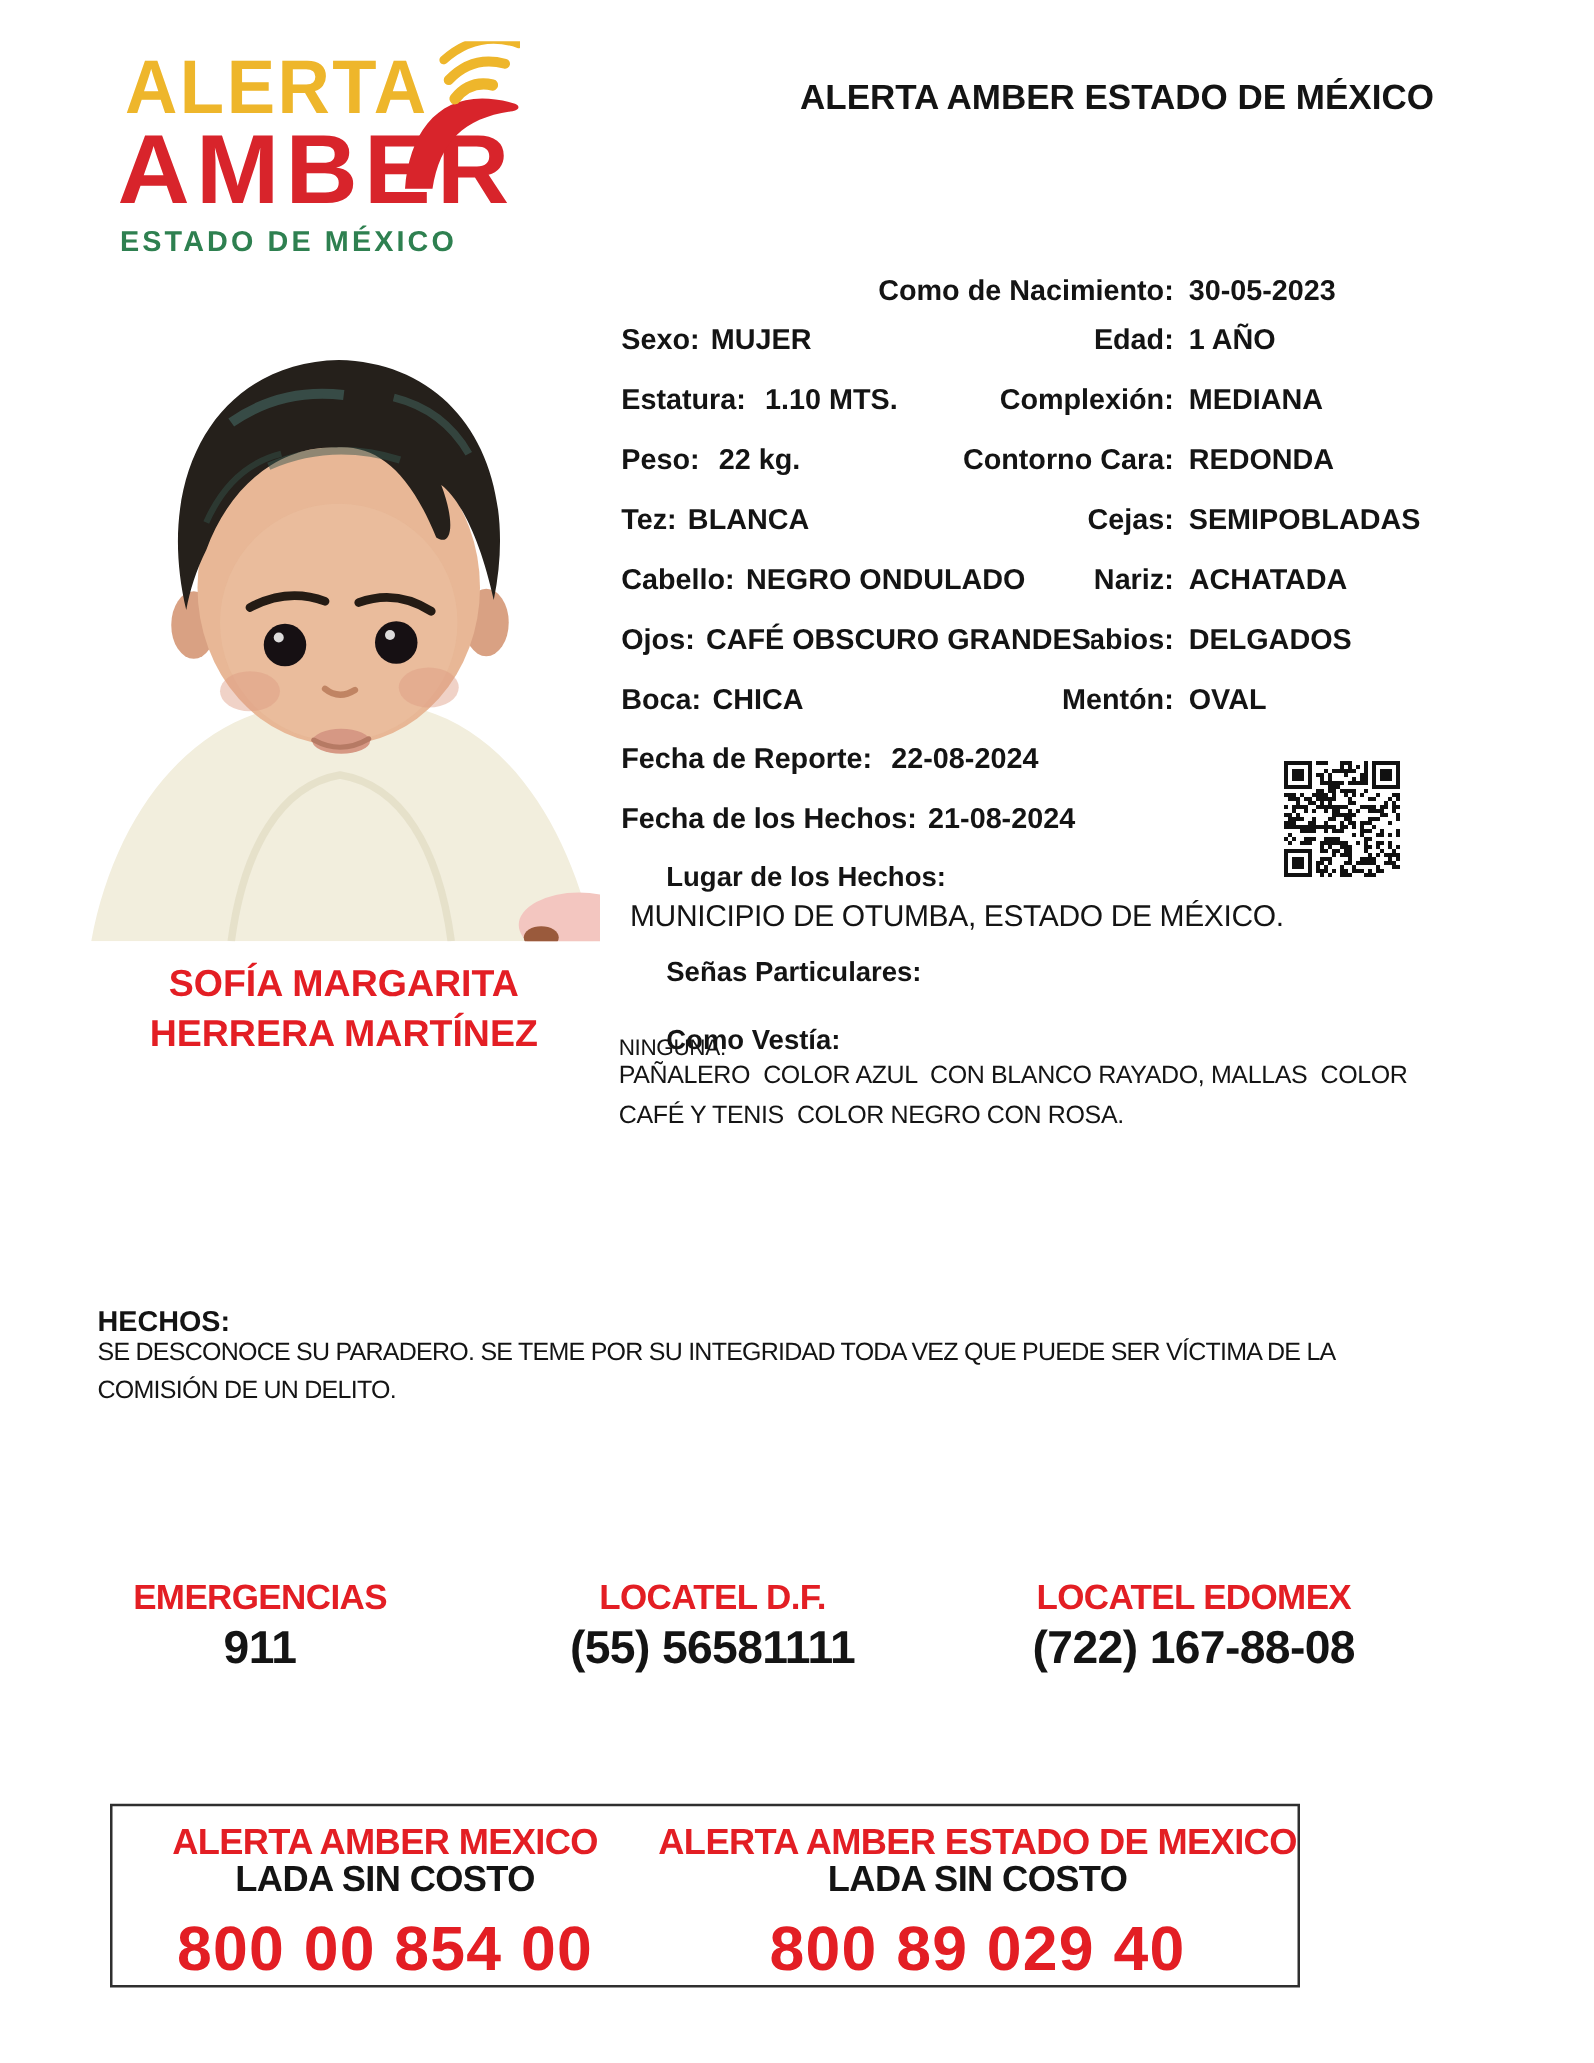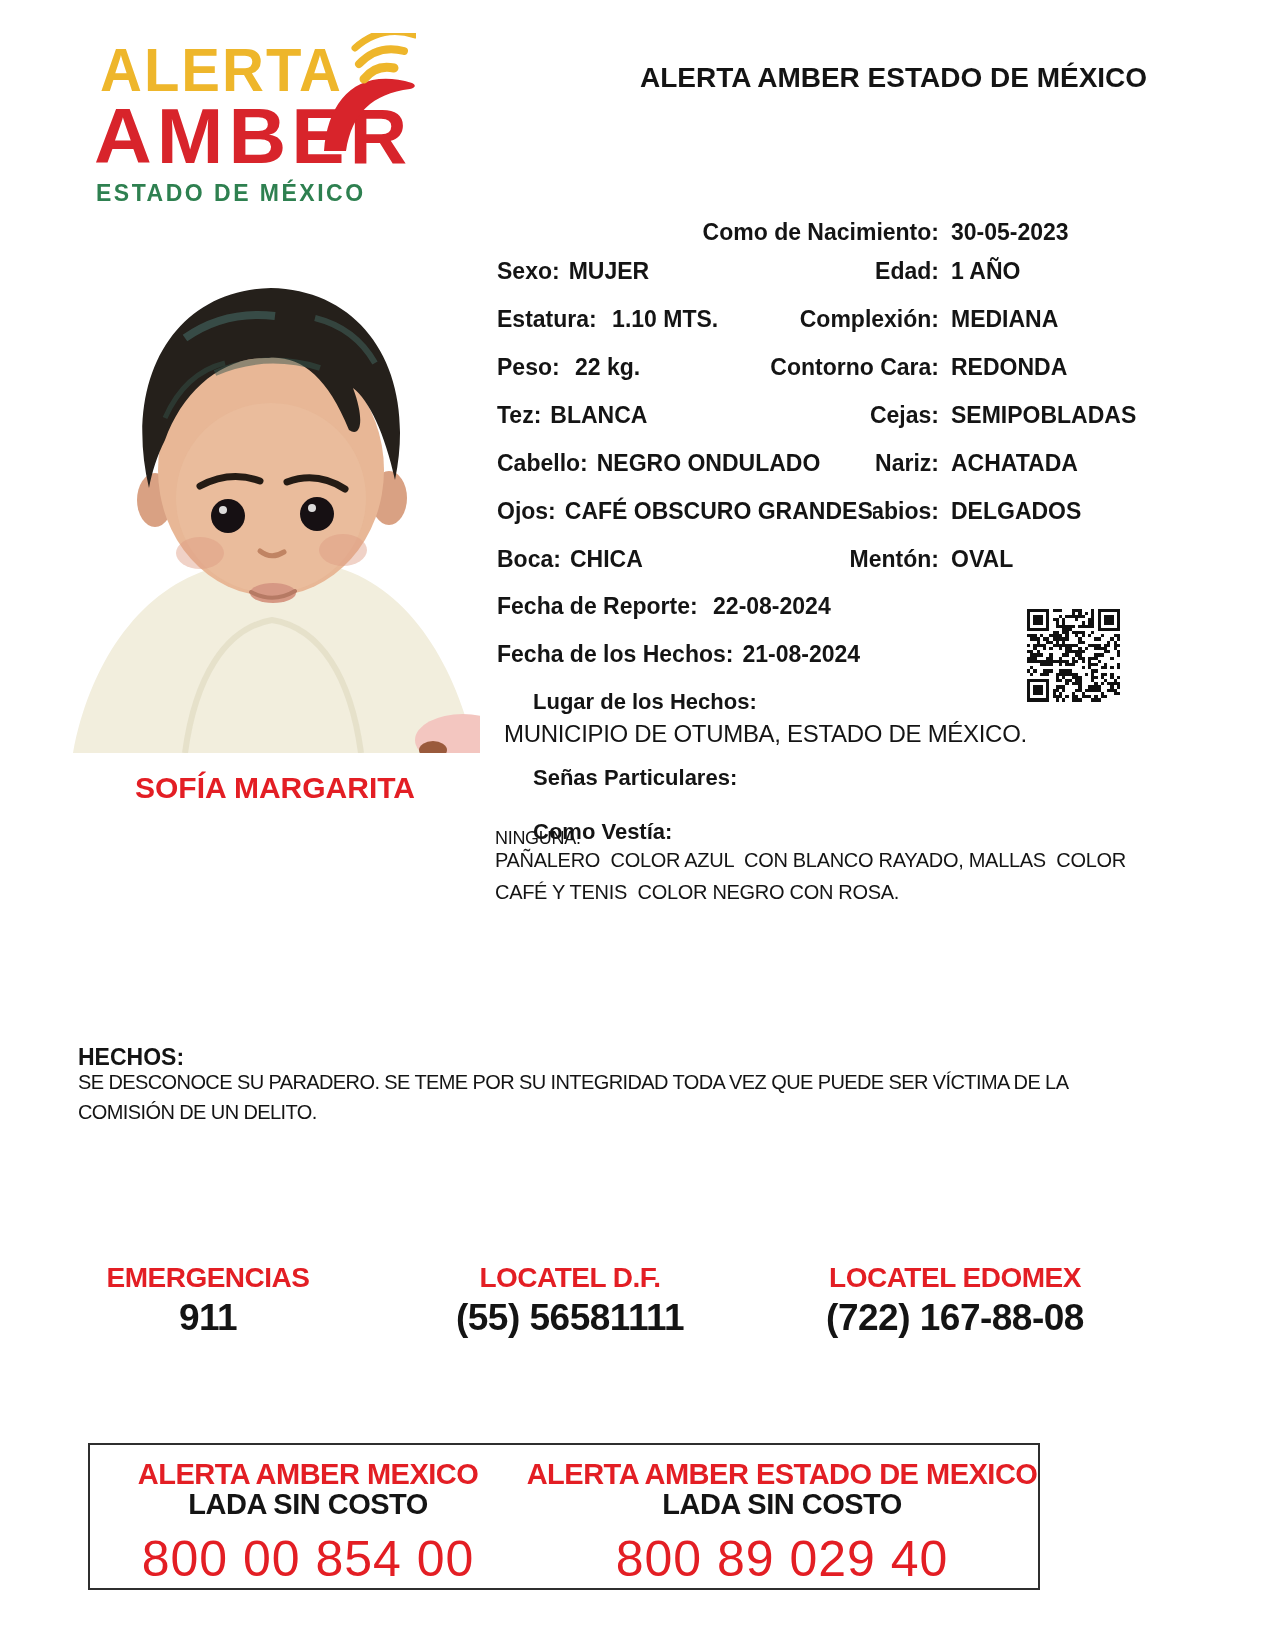--- a/index.html
+++ b/index.html
@@ -32,21 +32,21 @@
   .contact{position:absolute;top:1262px;text-align:center;}
   .clabel{font-size:28px;font-weight:bold;color:#e31e24;letter-spacing:-0.5px;}
   .cnumber{font-size:37px;font-weight:bold;color:#141414;margin-top:3px;letter-spacing:-0.5px;}
   
   .footer{position:absolute;left:88px;top:1443px;width:952px;height:147px;border:2px solid #2f2f2f;display:flex;box-sizing:border-box;}
   .fcol{text-align:center;padding-top:13px;}
   .fcol.left{flex:0 0 46%;}
   .fcol.right{flex:0 0 54%;}
   .ftitle{font-size:29px;font-weight:bold;color:#e31e24;letter-spacing:-0.5px;}
   .fsub{font-size:29px;font-weight:bold;color:#141414;margin-top:-3px;letter-spacing:-0.5px;}
-  .fnumber{font-size:50px;font-weight:normal;color:#e31e24;margin-top:9px;letter-spacing:1px;}
+  .fnumber{font-size:50px;font-weight:bold;color:#e31e24;margin-top:9px;letter-spacing:1px;}
   .qr{position:absolute;left:1027px;top:608px;width:93px;height:94px;}
 </style>
 </head>
 <body>
 
 <div class="page">
 
   <div>
     <div class="logo-alerta">ALERTA</div>
     <div class="logo-amber">AMBER</div>
@@ -99,20 +99,21 @@
 
     <ellipse cx="208" cy="345" rx="23" ry="10" fill="#d69884"></ellipse>
     <path d="M186,344 q22,12 44,-1" fill="none" stroke="#b67a64" stroke-width="4" stroke-linecap="round"></path>
 
     <ellipse cx="398" cy="492" rx="48" ry="26" fill="#f3c6c0"></ellipse>
     <ellipse cx="368" cy="502" rx="14" ry="9" fill="#9a5a3c"></ellipse>
   </svg>
 
   <div class="child-name">
     <div>SOFÍA MARGARITA</div>
+    <div>HERRERA MARTÍNEZ</div>
   </div>
 
   <div class="det-row" style="top:219px;">
     <span class="det-rlabel">Como de Nacimiento:</span>
     <span class="det-rval">30-05-2023</span>
   </div>
 
   <div class="det-row" style="top:258px;">
     <span class="det-rlabel">Edad:</span>
     <span class="det-rval">1 AÑO</span>

